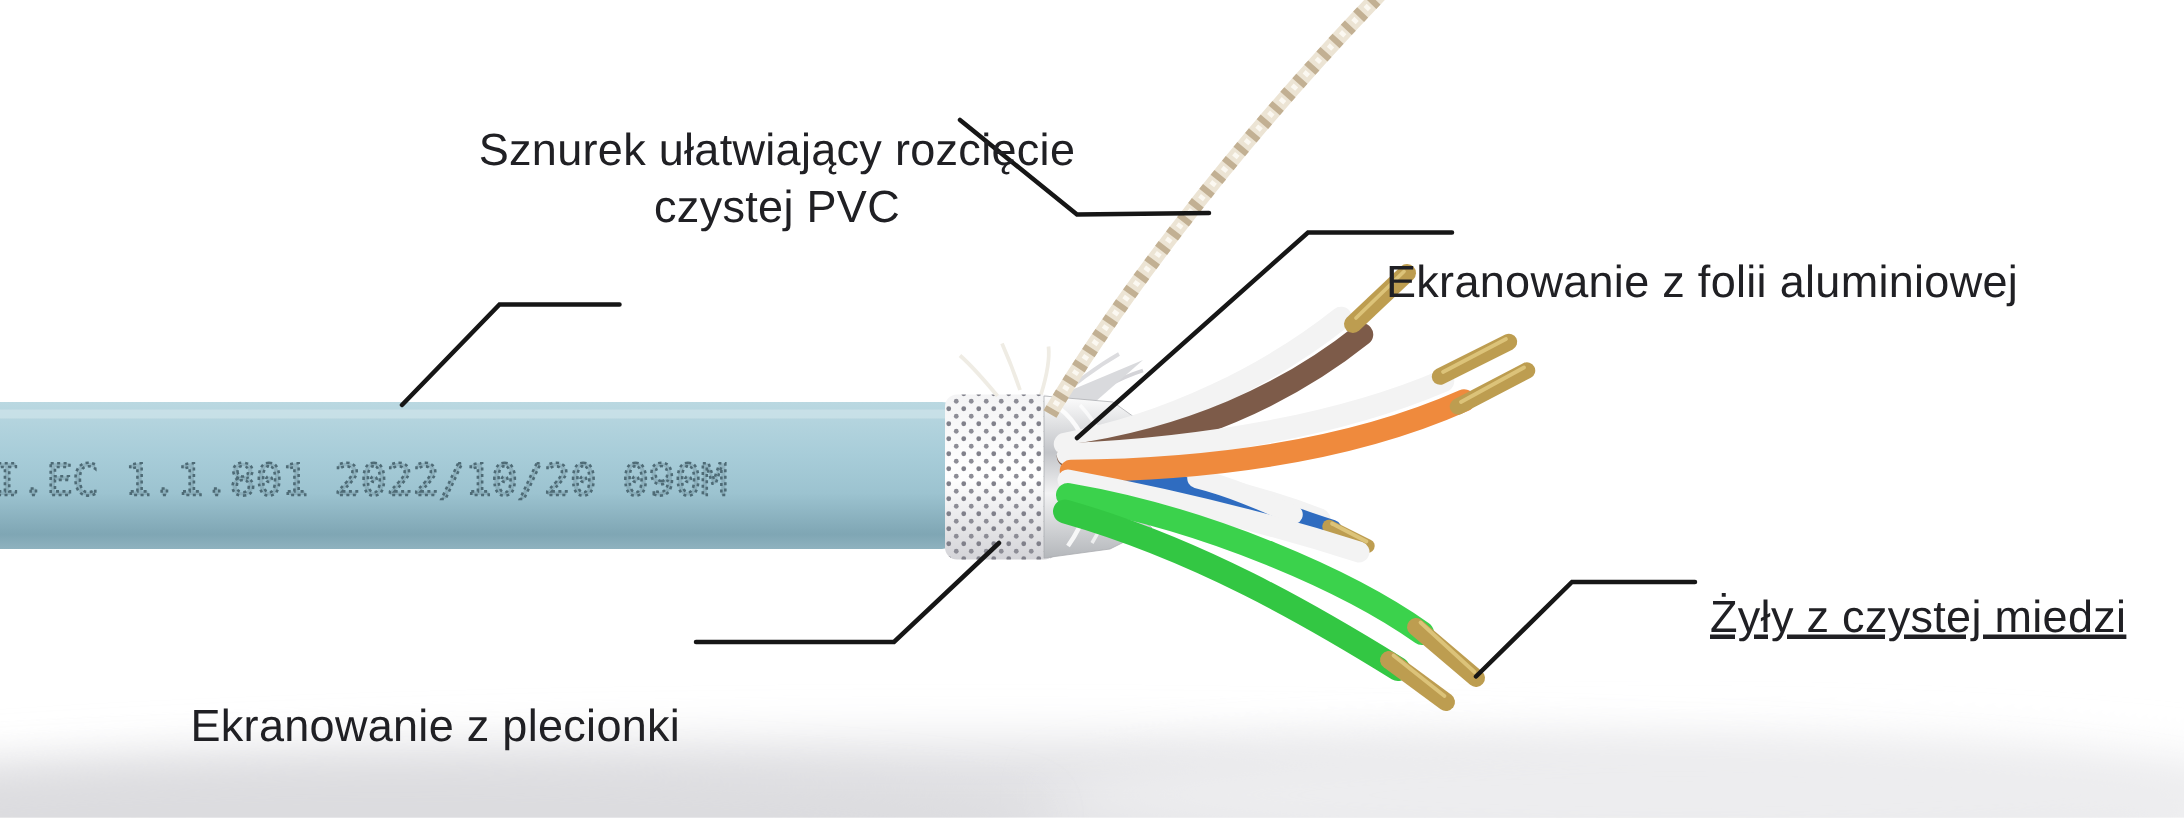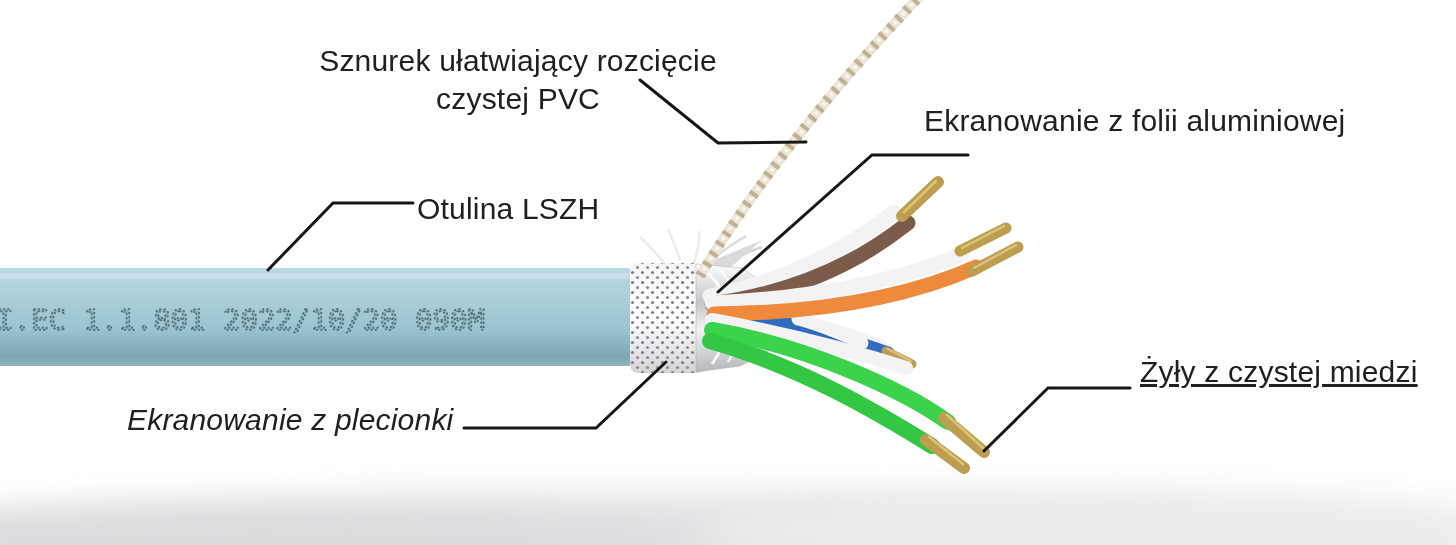--- a/index.html
+++ b/index.html
@@ -4,21 +4,21 @@
 <style>
   html,body{margin:0;padding:0;}
   body{
     width:1456px;height:545px;overflow:hidden;background:#ffffff;
     font-family:"Liberation Sans", sans-serif;position:relative;
   }
   .stage{position:absolute;inset:0;width:1456px;height:545px;}
   svg.art{position:absolute;left:0;top:0;}
   .label{
     position:absolute;color:#202024;font-size:30px;font-weight:500;
-    line-height:38px;letter-spacing:.2px;white-space:nowrap;
+    line-height:38px;letter-spacing:.2px;white-space:nowrap;margin-top:40px;
   }
   .label--center{text-align:center;}
   .label .l2{display:block;}
   .cable-print{
     font-family:"DejaVu Sans Mono", monospace;
   }
 </style>
 </head>
 <body>
 
@@ -132,23 +132,22 @@
       <polyline points="464,428 596,428 666,362"></polyline>
       <polyline points="1130,388 1048,388 984,451"></polyline>
     </g>
   </svg>
 
   <div class="label label--center" style="left:258px;top:42px;width:520px;">
     <span class="l2">Sznurek ułatwiający rozcięcie</span>
     <span class="l2">czystej PVC</span>
   </div>
 
-  <div class="label" style="left:924px;top:102px;">Ekranowanie z folii aluminiowej</div>
+  <div class="label" style="left:924px;top:130px;">Ekranowanie z folii aluminiowej</div>
 
-  <div class="label" style="left:417px;top:190px;">Otulina LSZH</div>
 
-  <div class="label" style="left:127px;top:401px;font-style:italic;">Ekranowanie z plecionki</div>
+  <div class="label" style="left:127px;top:426px;">Ekranowanie z plecionki</div>
 
   <div class="label" style="left:1140px;top:353px;text-decoration:underline;">
     <span class="l2">Żyły z czystej miedzi</span>
   </div>
 
 </div>
 
 </body></html>

